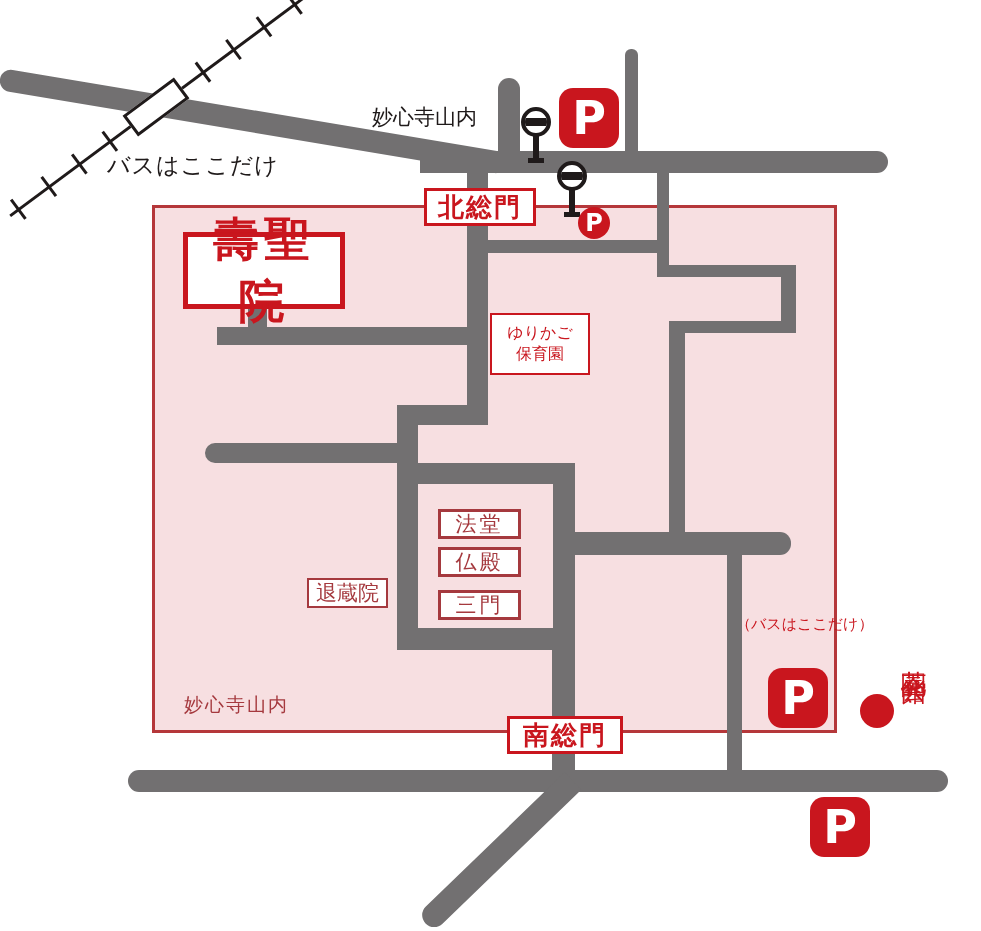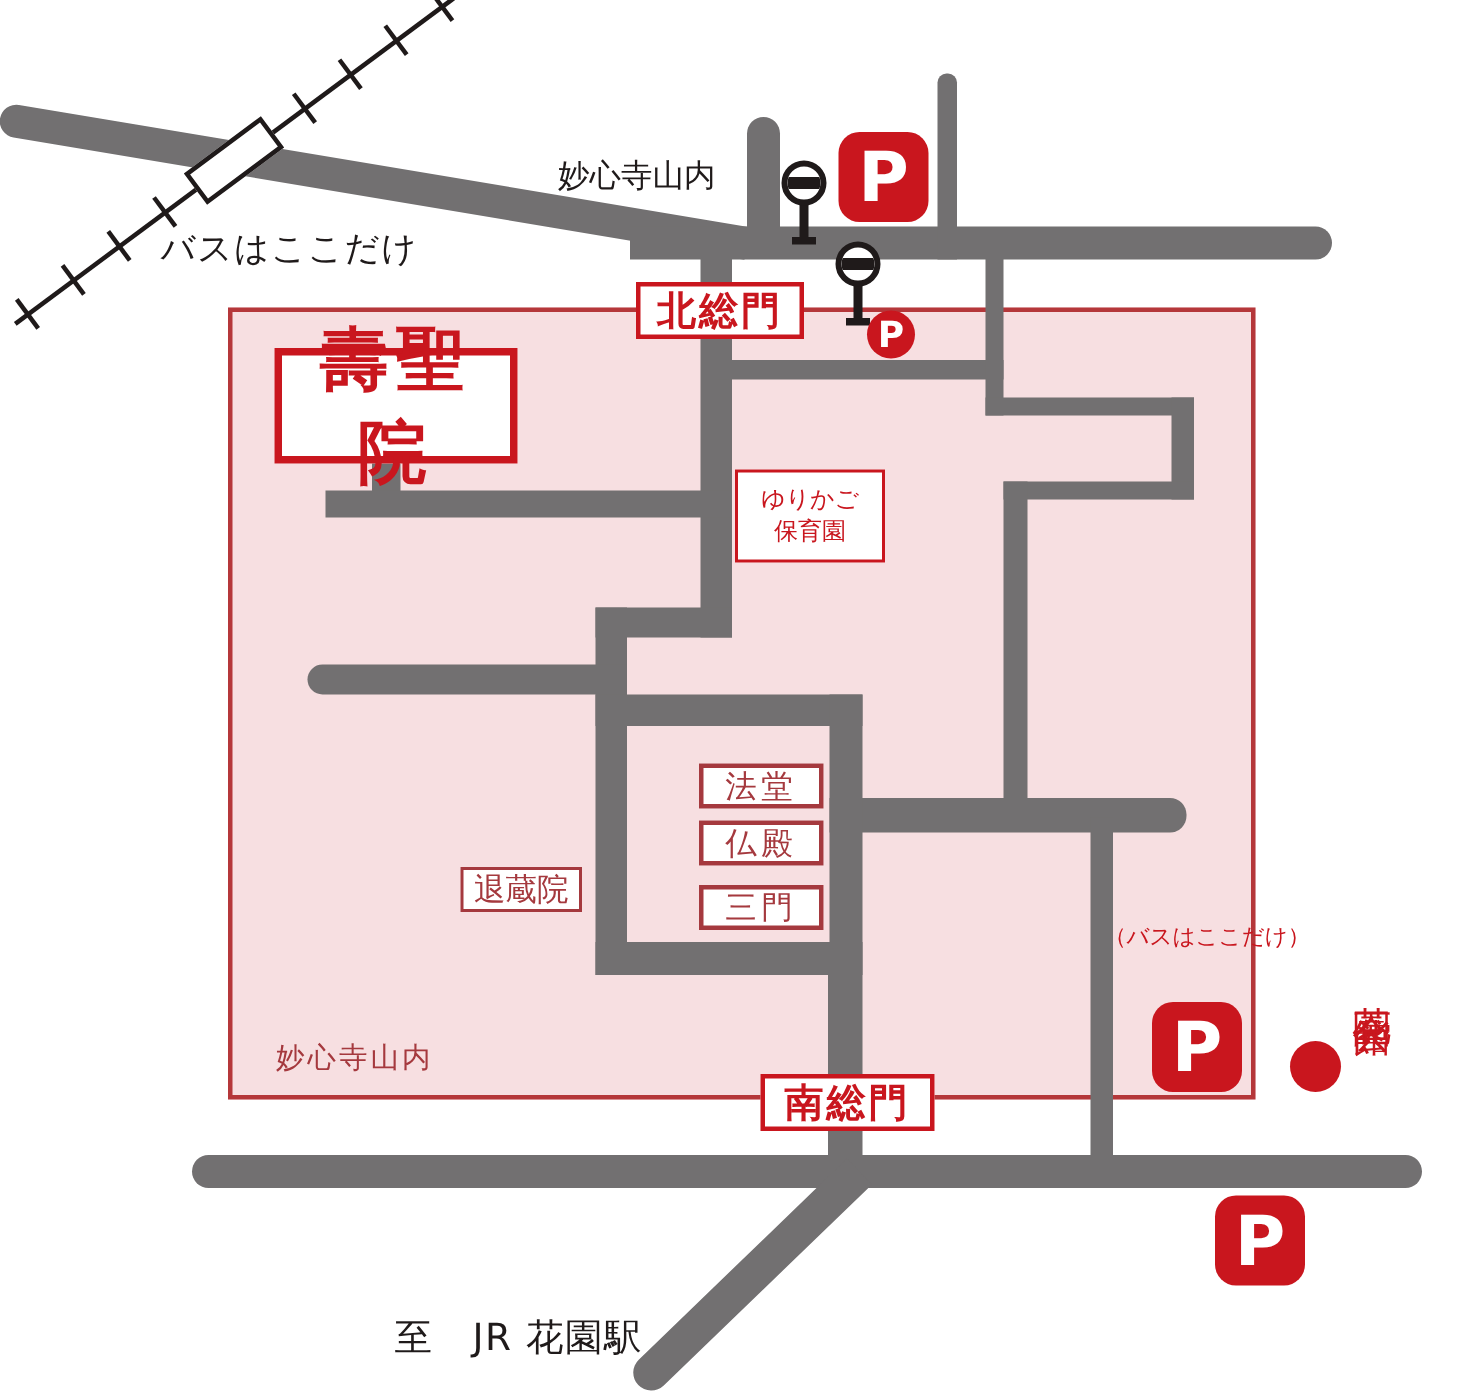--- a/index.html
+++ b/index.html
@@ -45,21 +45,21 @@
   .temple-box{left:183px;top:232px;width:162px;height:77px;border:5px solid var(--crimson);
        color:var(--crimson);font-family:"DejaVu Serif","Liberation Serif",serif;
        font-weight:bold;font-size:46px;letter-spacing:5px;}
   .gate-box{width:116px;height:38px;border:3px solid var(--crimson);color:var(--crimson);
        font-weight:bold;font-size:26px;letter-spacing:2px;}
   .north-gate{left:424px;top:188px;width:112px;}
   .south-gate{left:507px;top:716px;font-family:Liberation Mono, monospace;}
   .nursery-box{left:490px;top:313px;width:100px;height:62px;border:2px solid var(--crimson);
        color:var(--crimson);font-size:16px;line-height:1.3;flex-direction:column;}
   .bldg-box{left:438px;width:83px;height:30px;border:3px solid var(--muted_red);
-       color:var(--muted_red);font-size:21px;letter-spacing:3px;margin-left:28px;}
+       color:var(--muted_red);font-size:21px;letter-spacing:3px;}
   .taizoin-box{left:307px;top:578px;width:81px;height:30px;border:2px solid var(--muted_red);
        color:var(--muted_red);font-size:21px;}
   
   .tlabel{position:absolute;z-index:5;white-space:nowrap;}
   .lbl-randen{left:107px;top:150px;font-size:23px;color:var(--ink);letter-spacing:1px;}
   .lbl-kitamonmae{left:372px;top:103px;font-size:21px;color:var(--ink);}
   .lbl-precinct{left:184px;top:692px;font-size:19px;color:var(--muted_red);letter-spacing:2px;}
   .lbl-busnote{left:736px;top:615px;font-size:15px;color:var(--crimson);}
   .lbl-hall{left:897px;top:650px;font-size:26px;color:var(--crimson);
        writing-mode:vertical-rl;letter-spacing:3px;}
@@ -157,15 +157,14 @@
   </div>
   <div class="lbox taizoin-box">
     <span>退蔵院</span>
   </div>
 
   <div class="tlabel lbl-randen">バスはここだけ</div>
   <div class="tlabel lbl-kitamonmae">妙心寺山内</div>
   <div class="tlabel lbl-precinct">妙心寺山内</div>
   <div class="tlabel lbl-busnote">（バスはここだけ）</div>
   <div class="tlabel lbl-hall">花園会館</div>
-  <div class="tlabel lbl-jr">至　JR 花園駅</div>
 
 </div>
 
 </body></html>

